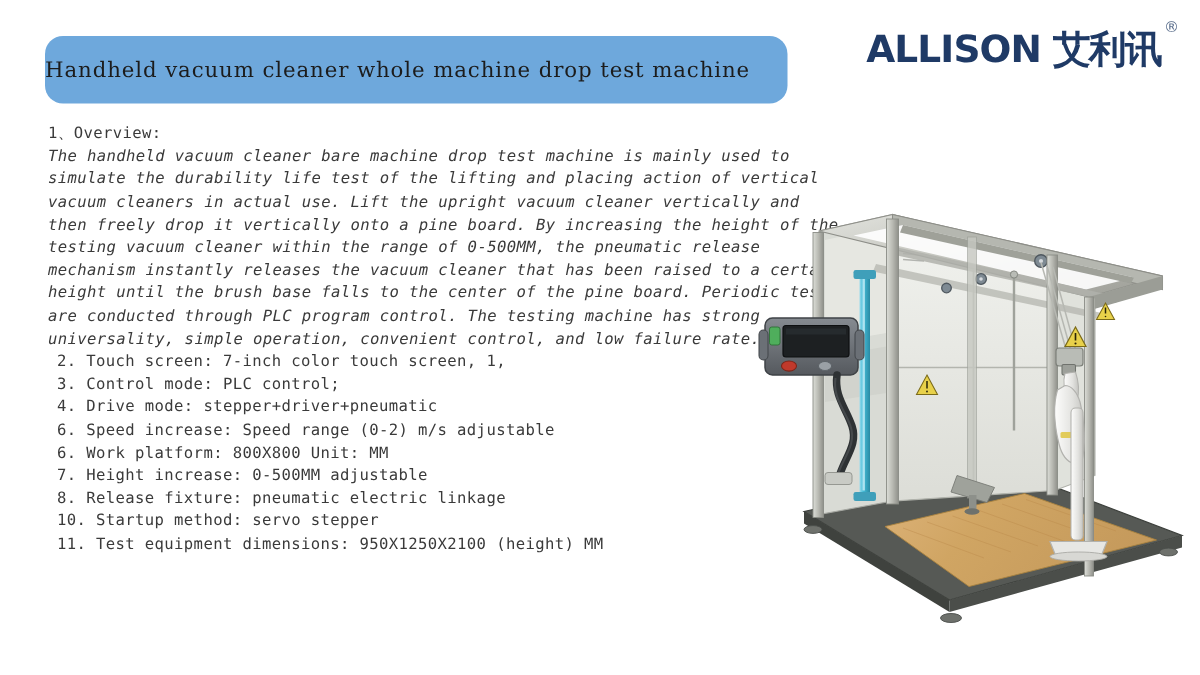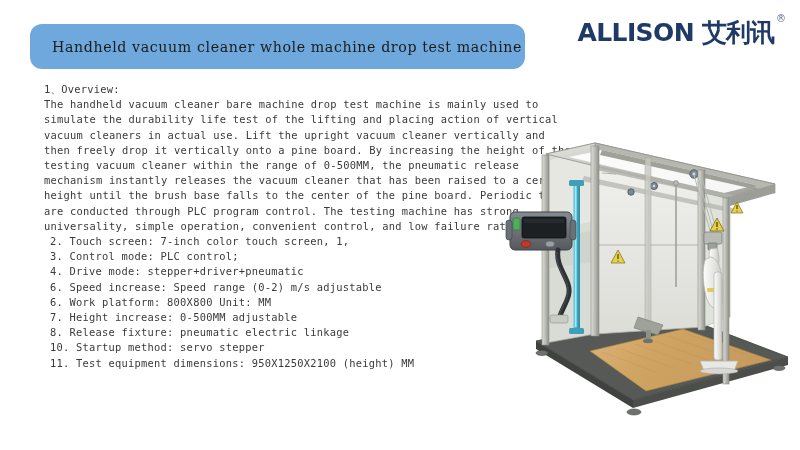--- a/index.html
+++ b/index.html
@@ -28,21 +28,20 @@
   .title-banner {
     position: absolute;
     left: 30px;
     top: 24px;
     width: 495px;
     height: 45px;
     background: #6EA8DC;
     border-radius: 12px;
     display: flex;
     align-items: center;
-    padding-left: 22px;
   }
 
   .title-banner .title-text {
     font-family: "DejaVu Serif", "Liberation Serif", serif;
     font-size: 14.2px;
     letter-spacing: 0.6px;
     color: #1c1c1c;
     white-space: nowrap;
   }
 
@@ -77,31 +76,32 @@
     font-size: 10px;
     line-height: 1;
     margin-left: 2px;
     margin-top: -6px;
     color: #5a6e8c;
   }
 
   
   .content {
     position: absolute;
-    left: 44px;
+    left: 32px;
     top: 82px;
     width: 492px;
   }
 
   .body-line {
     font-size: 10.4px;
     line-height: 15.2px;
     letter-spacing: 0.25px;
     white-space: nowrap;
     color: #3a3a3a;
+    font-style: italic;
   }
 
   .section-head {
     font-size: 10.4px;
     line-height: 15.2px;
     letter-spacing: 0.25px;
     white-space: nowrap;
     color: #3a3a3a;
   }
 

